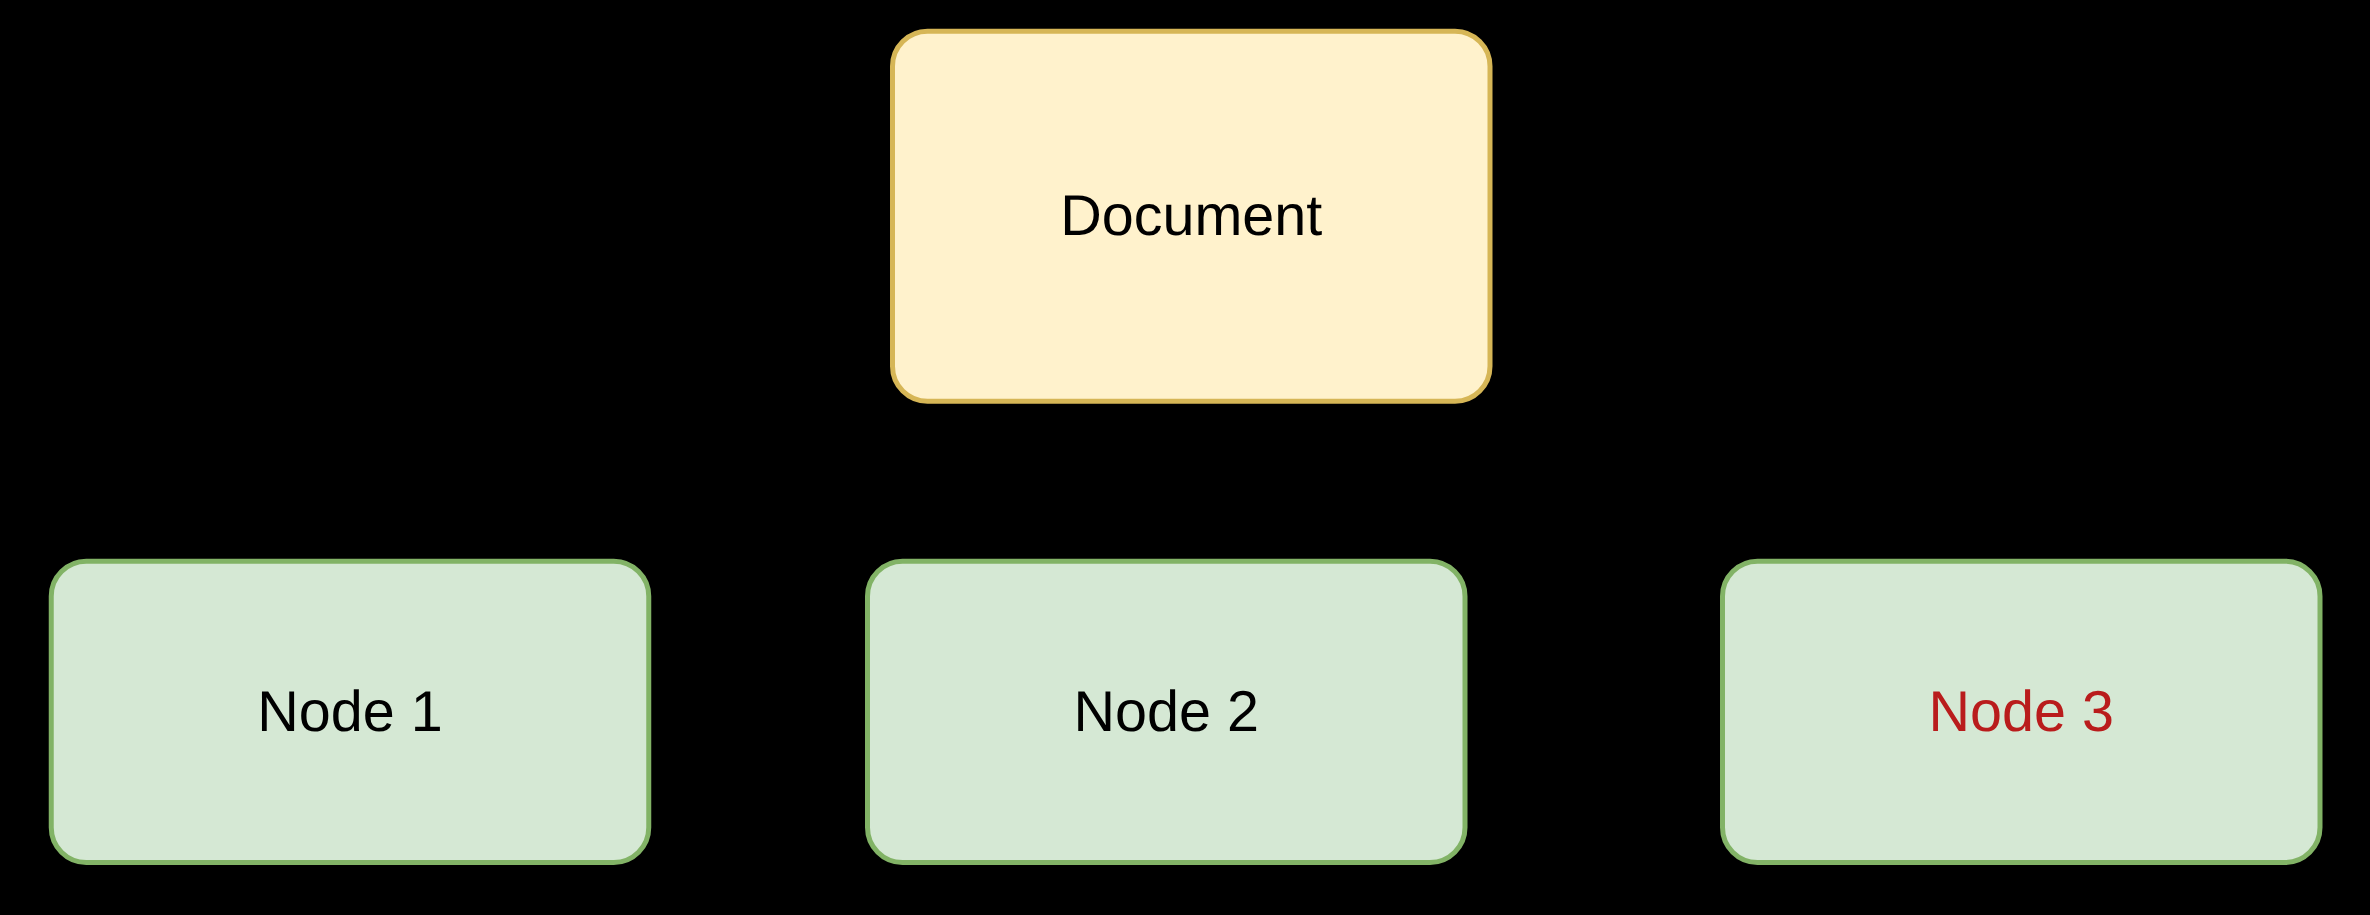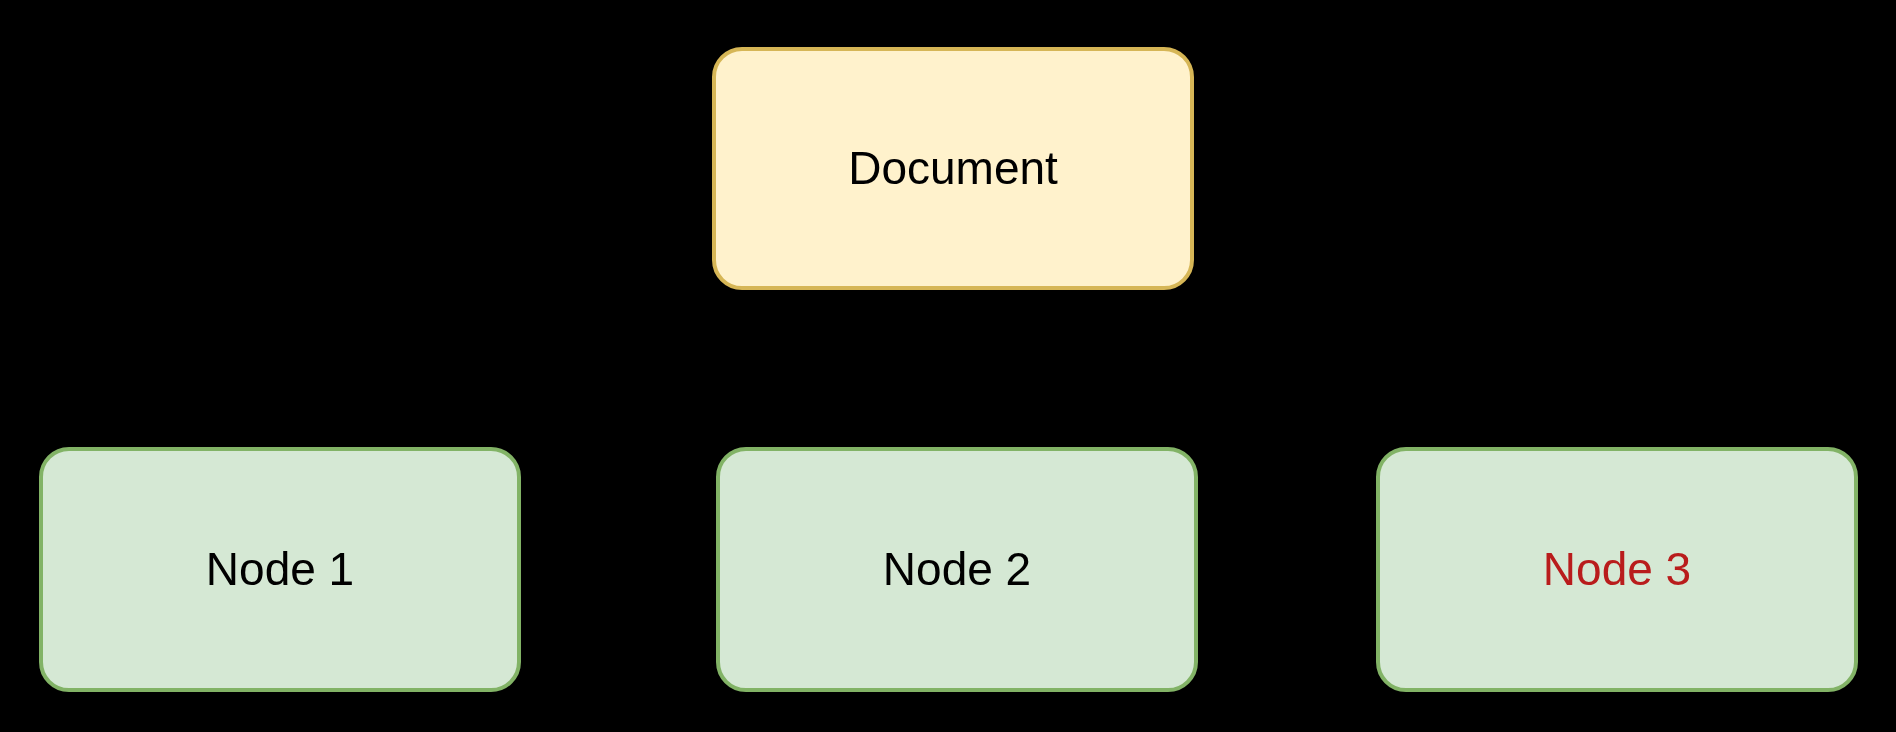--- a/index.html
+++ b/index.html
@@ -27,31 +27,31 @@
     align-items: center;
     justify-content: center;
     font-size: 46px;
     line-height: 1.2;
     color: #000000;
     text-align: center;
     white-space: nowrap;
   }
   .shape--root {
     left: 712px;
-    top: 47px;
+    top: 23px;
     width: 482px;
-    height: 243px;
+    height: 300px;
   }
   .shape--child {
     top: 447px;
     width: 482px;
     height: 245px;
   }
   .shape--child-1 { left: 39px; }
-  .shape--child-2 { left: 716px; }
+  .shape--child-2 { left: 692px; }
   .shape--child-3 { left: 1376px; }
   .shape__label {
     display: inline-block;
   }
 </style>
 </head>
 <body>
 
 <div class="canvas">
 

